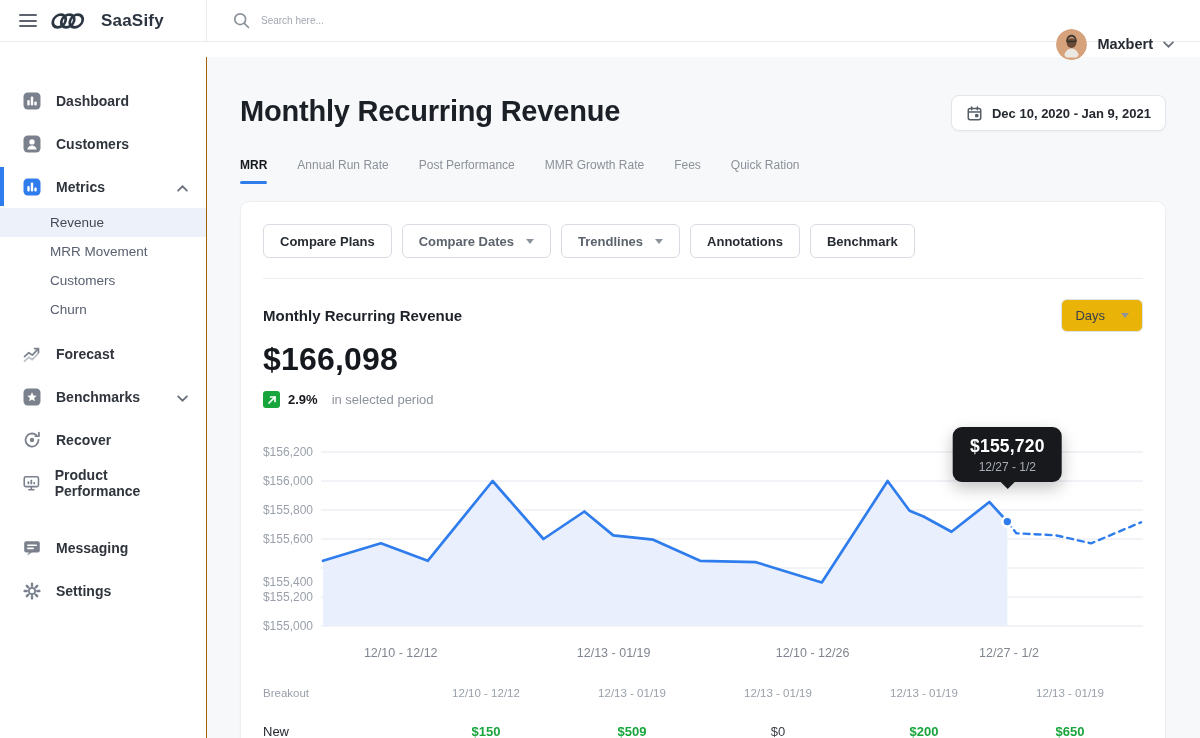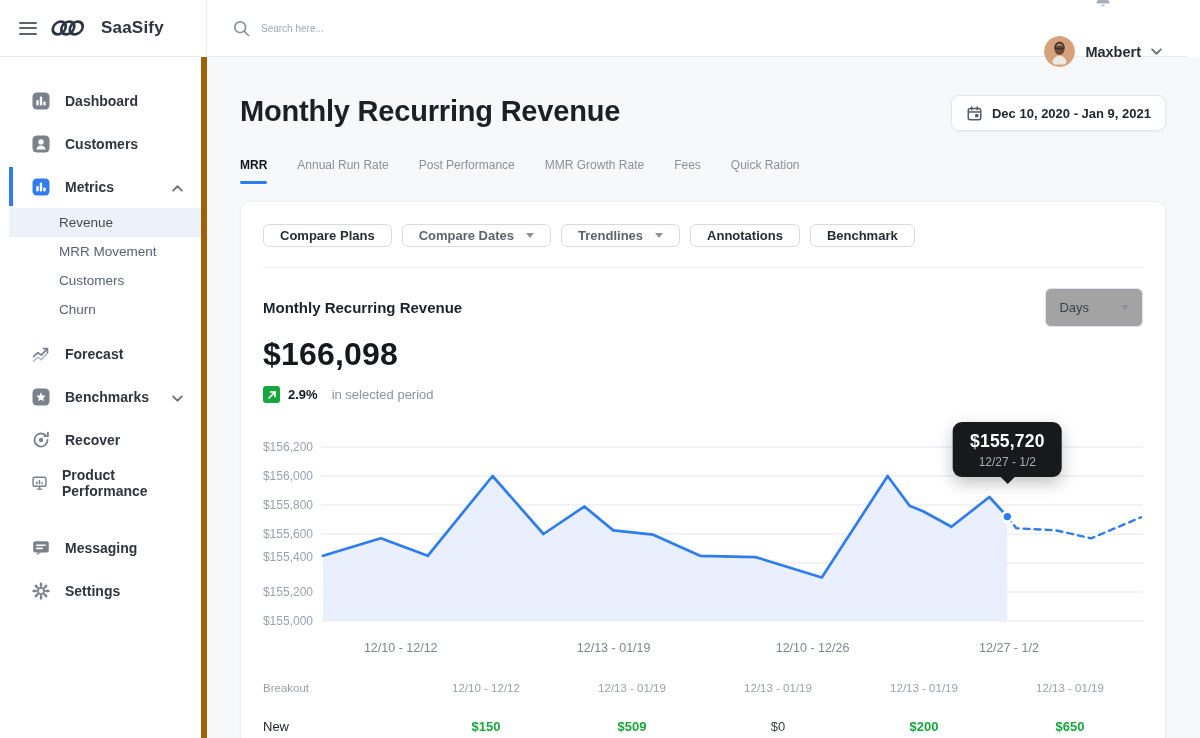--- a/index.html
+++ b/index.html
@@ -1,40 +1,40 @@
 <!DOCTYPE html>
 <html><head>
 <meta charset="utf-8">
 <style>
   * { margin:0; padding:0; box-sizing:border-box; }
   html,body { width:1200px; height:738px; overflow:hidden; background:#fff;
     font-family:"Liberation Sans","DejaVu Sans",sans-serif; color:#1d2127; }
 
   
-  .topbar { position:absolute; top:0; left:0; right:12px; height:57px; background:#fff;
+  .topbar { position:absolute; top:0; left:0; right:0; height:42px; background:#fff;
     border-bottom:1px solid #e9ebee; display:flex; z-index:20; }
   .brand { width:207px; border-right:1px solid #e9ebee; display:flex; align-items:center;
     padding-left:19px; gap:13px; }
   .hamburger { width:18px; display:flex; flex-direction:column; gap:3.5px; cursor:pointer; }
   .hamburger span { height:2px; background:#5d646e; border-radius:1px; }
   .brand-name { font-size:17px; font-weight:700; color:#2b3440; letter-spacing:.2px; }
   .topbar-main { flex:1; display:flex; align-items:center; padding:0 26px; }
   .search-box { display:flex; align-items:center; gap:11px; flex:1; }
   .search-box input { border:none; outline:none; font-size:10px; color:#3c4148; width:300px;
     font-family:inherit; background:transparent; }
   .search-box input::placeholder { color:#a2a8b1; }
   .top-right { display:flex; align-items:center; gap:22px;flex-direction:column; }
   .bell-wrap { position:relative; cursor:pointer; }
   .user-menu { display:flex; align-items:center; gap:10px; cursor:pointer; }
   .avatar { width:31px; height:31px; border-radius:50%; overflow:hidden; flex:none; }
   .user-name { font-size:14.5px; font-weight:600; color:#262b33; }
 
   
   .sidebar { position:absolute; top:57px; left:0; bottom:0; width:207px; background:#fff;
-    border-right:6px solid #a16207; padding-top:22px; z-index:10;padding-left:9px; }
+    border-right:1px solid #a16207; padding-top:22px; z-index:10; }
   .nav-item { position:relative; height:43px; display:flex; align-items:center; gap:14px;
     padding:0 18px 0 22px; cursor:pointer; }
   .nav-item .label { font-size:14px; font-weight:600; color:#30353d; }
   .nav-item .chev { margin-left:auto; }
   .active-bar { position:absolute; left:0; top:2px; bottom:2px; width:4px; background:#2f7ded; }
   .subitem { height:29px; display:flex; align-items:center; padding-left:50px; font-size:13.5px;
     color:#596070; cursor:pointer; }
   .subitem.sel { background:#edf1f9; color:#434a56; }
   .nav-gap { height:22px; }
 
@@ -49,32 +49,32 @@
 
   .tabs { display:flex; gap:30px; margin-top:27px; }
   .tab { font-size:12px; color:#8b9099; cursor:pointer; position:relative; padding-bottom:12px; }
   .tab.active { color:#15181d; font-weight:700; }
   .tab.active::after { content:""; position:absolute; left:0; right:0; bottom:0; height:3px;
     background:#2f7ded; border-radius:3px; }
 
   .card { margin-top:17px; background:#fff; border:1px solid #eceef2; border-radius:9px;
     box-shadow:0 1px 2px rgba(23,25,29,.03); padding:22px 22px 30px; min-height:620px; }
   .toolbar { display:flex; gap:10px; }
-  .tbtn { background:#fff; border:1px solid #d8dce2; border-radius:6px; height:23px;
+  .tbtn { background:#fff; border:1px solid #d8dce2; border-radius:6px; height:34px;
     display:inline-flex; align-items:center; gap:12px; padding:0 16px; font-size:13px;
     font-weight:600; color:#272c33; cursor:pointer; }
   .tbtn.muted { color:#5c636d; }
   .caret { width:0; height:0; border-left:4px solid transparent; border-right:4px solid transparent;
     border-top:5px solid #8d939c; }
   .hr { height:1px; background:#edeff2; margin-top:20px; }
 
   .chart-head { display:flex; justify-content:space-between; align-items:center; margin-top:20px; }
   .section-title { font-size:15px; font-weight:700; color:#1d222a; }
-  .select-btn { background:#a3a3a3; border:1px solid #dfe3e9; border-radius:6px; height:39px;
-    display:inline-flex; align-items:center; gap:32px; padding:0 13px; font-size:13px;
+  .select-btn { background:#eab308; border:1px solid #dfe3e9; border-radius:6px; height:33px;
+    display:inline-flex; align-items:center; gap:16px; padding:0 13px; font-size:13px;
     color:#3a404a; font-weight:500; cursor:pointer; }
   .big-value { margin-top:9px; font-size:32px; font-weight:700; color:#15181d; letter-spacing:.2px; }
   .badge-row { margin-top:13px; display:flex; align-items:center; gap:8px; }
   .change-badge { width:17px; height:17px; border-radius:3px; background:#17a53c; display:flex;
     align-items:center; justify-content:center; }
   .change-text { font-size:13px; font-weight:700; color:#15181d; }
   .change-caption { font-size:13px; color:#8d939c; margin-left:6px; }
 
   .chart-wrap { margin-top:28px; display:flex; }
   .y-gutter { width:58px; position:relative; height:200px; flex:none; }
@@ -319,21 +319,21 @@
       <span class="change-text">2.9%</span>
       <span class="change-caption">in selected period</span>
     </div>
 
     <div class="chart-wrap">
       <div class="y-gutter" id="y-labels">
           <div class="y-tick" style="top: 9px;">$156,200</div>
           <div class="y-tick" style="top: 38px;">$156,000</div>
           <div class="y-tick" style="top: 67px;">$155,800</div>
           <div class="y-tick" style="top: 96px;">$155,600</div>
-          <div class="y-tick" style="top: 119px;">$155,400</div>
+          <div class="y-tick" style="top: 139px;">$155,400</div>
           <div class="y-tick" style="top: 154px;">$155,200</div>
           <div class="y-tick" style="top: 183px;">$155,000</div>
         </div>
       <div class="plot">
         <svg id="mrr-chart-svg" viewBox="0 0 824 200" preserveAspectRatio="none">
             <line x1="0" x2="824" y1="16.0" y2="16.0" stroke="#edeff3" stroke-width="1.3"></line>
             <line x1="0" x2="824" y1="45.0" y2="45.0" stroke="#edeff3" stroke-width="1.3"></line>
             <line x1="0" x2="824" y1="74.0" y2="74.0" stroke="#edeff3" stroke-width="1.3"></line>
             <line x1="0" x2="824" y1="103.0" y2="103.0" stroke="#edeff3" stroke-width="1.3"></line>
             <line x1="0" x2="824" y1="132.0" y2="132.0" stroke="#edeff3" stroke-width="1.3"></line>

